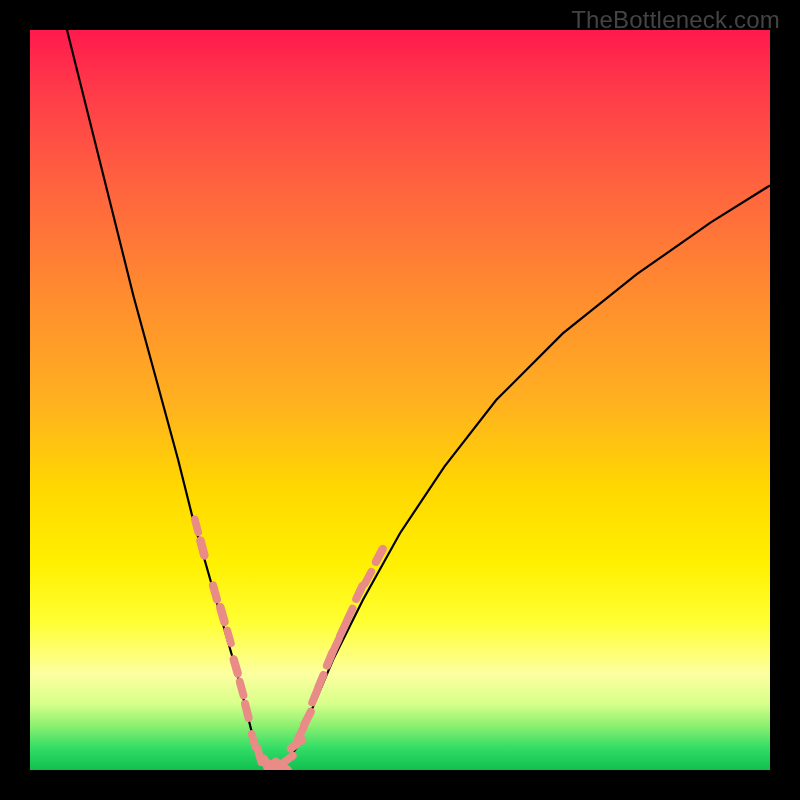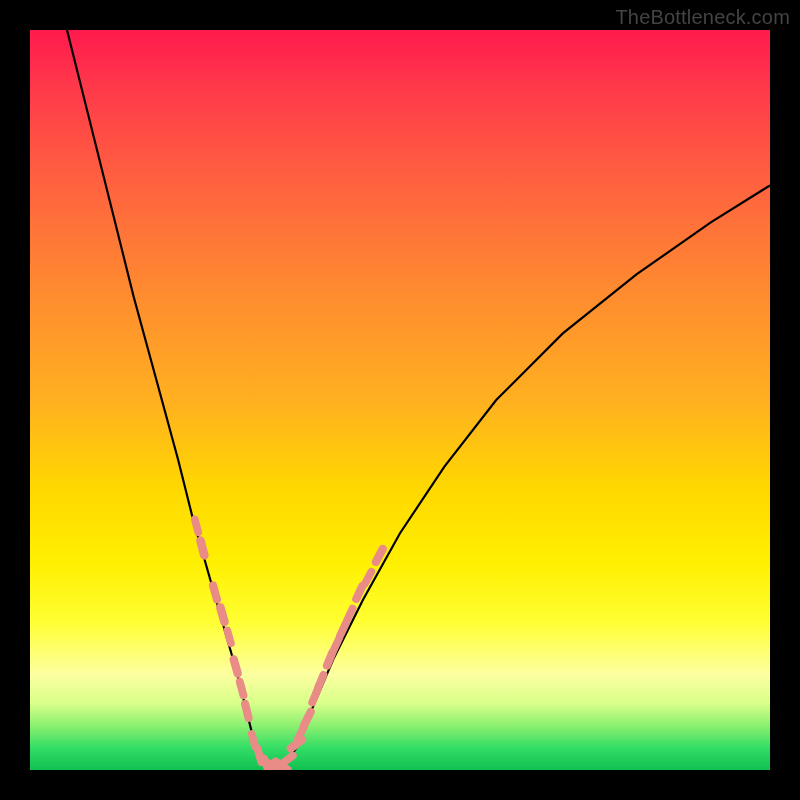--- a/index.html
+++ b/index.html
@@ -37,23 +37,23 @@
       #ffff33 80%,
       #fdffa0 87%,
       #d8ff8a 91%,
       #8cf070 94%,
       #33dd66 97%,
       #10c050 100%);
   }
   .watermark {
     position: absolute;
     top: 6px;
-    right: 10px;
+    right: 20px;
     color: #444;
-    font-size: 20px;
+    font-size: 24px;
     font-weight: 500;
     letter-spacing: 0.2px;
   }
   svg.curve {
     position: absolute;
     top: 0;
     left: 0;
     width: 740px;
     height: 740px;
   }

